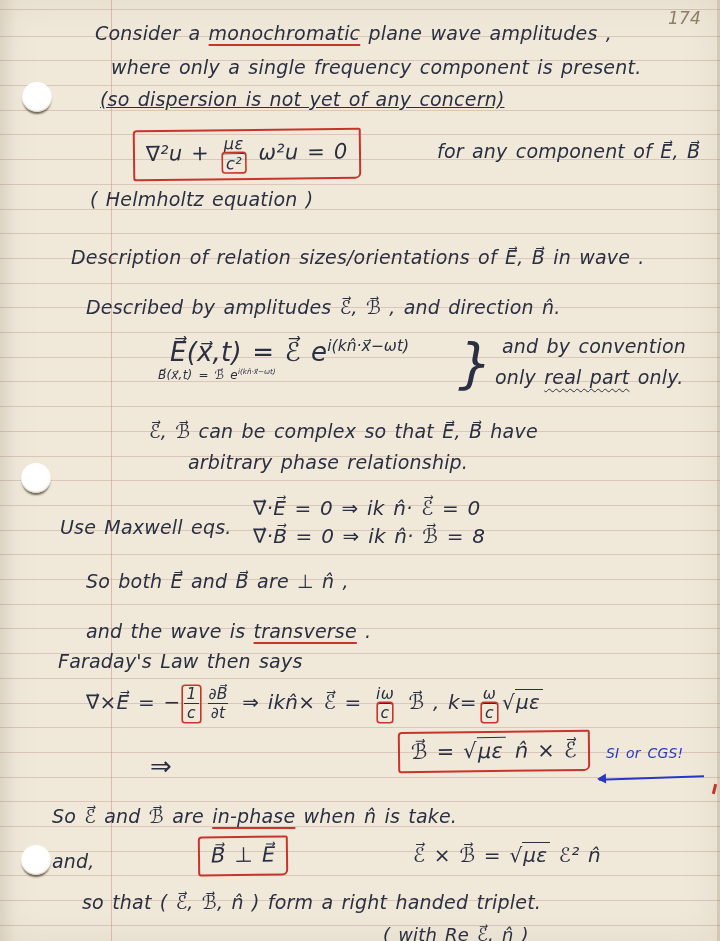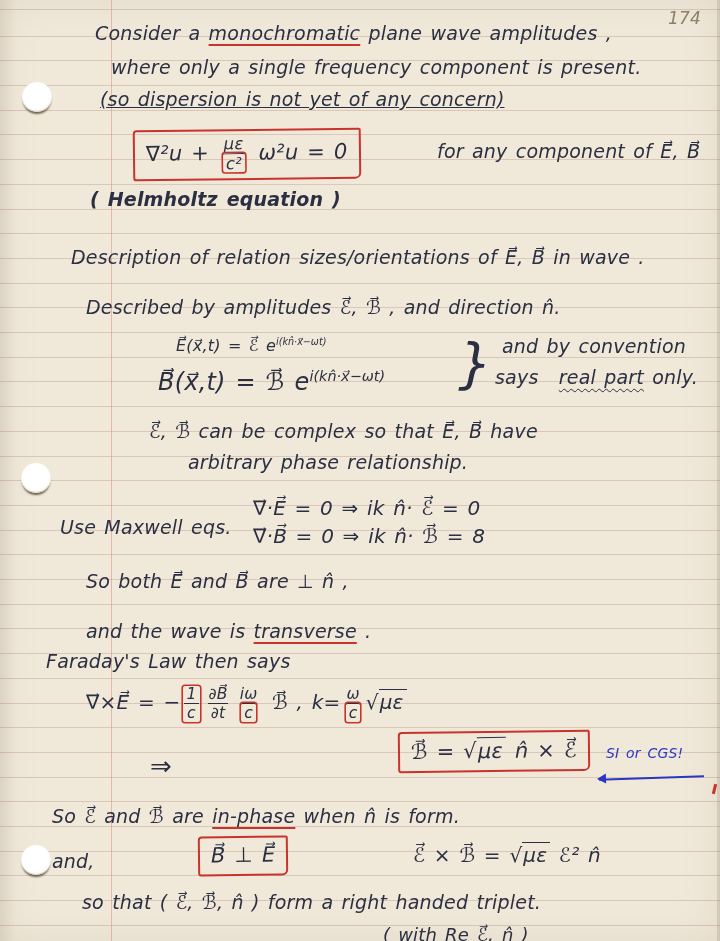--- a/index.html
+++ b/index.html
@@ -23,21 +23,21 @@
     background:rgba(120,100,80,0.18);}
   .hole{position:absolute;width:30px;height:30px;border-radius:50%;
     background:radial-gradient(circle at 45% 40%, #ffffff 55%, #f4f1e8 100%);
     box-shadow:0 3px 2px -1px rgba(80,68,48,0.8), inset 0 -1px 1px rgba(150,140,115,0.35);}
   .hline{position:absolute;white-space:nowrap;font-size:19px;line-height:1.25;
     letter-spacing:0.2px;word-spacing:2px;}
   .sup{font-size:0.6em;vertical-align:super;letter-spacing:0;}
   .u-red{text-decoration:underline;text-decoration-color:var(--red,#c8342b);
     text-decoration-thickness:2px;text-underline-offset:4px;}
   .u-wavy{text-decoration:underline wavy;text-decoration-color:var(--ink,#2b2f42);
-    text-decoration-thickness:1px;text-underline-offset:4px;margin-left:12px;}
+    text-decoration-thickness:1px;text-underline-offset:4px;}
   .vinc{display:inline-block;border-top:1.6px solid var(--ink,#2b2f42);padding:0 3px 0 1px;}
   .frac{display:inline-flex;flex-direction:column;align-items:center;
     vertical-align:middle;line-height:1.08;font-size:0.78em;margin:0 3px;text-align:center;}
   .frac .num{padding:0 3px;}
   .frac .den{border-top:1.6px solid var(--ink,#2b2f42);padding:1px 3px 0;}
   .rbox{box-shadow:0 0 0 1.6px var(--red,#c8342b);border-radius:2px;}
   .handbox{border:2.2px solid var(--red,#c8342b);padding:4px 11px 6px;
     border-radius:4px 2px 6px 3px;transform:rotate(-0.7deg);}
   .blue-arrow{position:absolute;left:599px;top:777px;width:105px;height:0;
     border-bottom:2.5px solid var(--blue,#2838c0);transform:rotate(-2deg);}
@@ -58,53 +58,53 @@
   <div id="lines">
       <div class="hline" style="left: 668px; top: 8px; font-size: 17px; color: rgb(141, 127, 102);"><span>174</span></div>
       <div class="hline" style="left: 95px; top: 22px;"><span>Consider a </span><span class="u-red">monochromatic</span><span> plane wave amplitudes ,</span></div>
       <div class="hline" style="left: 111px; top: 56px;"><span>where only a single frequency component is present.</span></div>
       <div class="hline" style="left: 100px; top: 88px; text-decoration: underline;"><span>(so dispersion is not yet of any concern)</span></div>
       <div class="hline handbox" style="left: 133px; top: 129px; font-size: 21px;"><span>∇²u  +  </span><span class="frac">
           <span class="num">με</span>
           <span class="den rbox">c²</span>
         </span><span> ω²u  =  0</span></div>
       <div class="hline" style="left: 437px; top: 140px;"><span>for any component of E⃗, B⃗</span></div>
-      <div class="hline" style="left: 90px; top: 188px; font-weight: bold;"><span>( Helmholtz equation )</span></div>
+      <div class="hline" style="left: 90px; top: 188px;"><span>( Helmholtz equation )</span></div>
       <div class="hline" style="left: 71px; top: 246px;"><span>Description of relation sizes/orientations of  E⃗, B⃗  in wave .</span></div>
       <div class="hline" style="left: 86px; top: 296px;"><span>Described by amplitudes   ℰ⃗, ℬ⃗ ,  and direction  n̂.</span></div>
-      <div class="hline" style="left: 176px; top: 336px; font-size: 16px;"><span>E⃗(x⃗,t) =  ℰ⃗ e</span><span class="sup">i(kn̂·x⃗−ωt)</span></div>
-      <div class="hline" style="left: 158px; top: 367px; font-size: 24px;"><span>B⃗(x⃗,t) =  ℬ⃗ e</span><span class="sup">i(kn̂·x⃗−ωt)</span></div>
+      <div class="hline" style="left: 170px; top: 336px; font-size: 26px;"><span>E⃗(x⃗,t) =  ℰ⃗ e</span><span class="sup">i(kn̂·x⃗−ωt)</span></div>
+      <div class="hline" style="left: 158px; top: 367px; font-size: 12px;"><span>B⃗(x⃗,t) =  ℬ⃗ e</span><span class="sup">i(kn̂·x⃗−ωt)</span></div>
       <div class="hline" style="left: 458px; top: 330px; font-size: 54px;"><span>}</span></div>
       <div class="hline" style="left: 502px; top: 335px;"><span>and by convention</span></div>
-      <div class="hline" style="left: 495px; top: 366px;"><span>says </span><span class="u-wavy">real part</span><span> only.</span></div>
+      <div class="hline" style="left: 495px; top: 366px;"><span>only </span><span class="u-wavy">real part</span><span> only.</span></div>
       <div class="hline" style="left: 112px; top: 420px; margin-left: 37px;"><span>ℰ⃗, ℬ⃗  can be complex so that  E⃗, B⃗  have</span></div>
       <div class="hline" style="left: 188px; top: 451px;"><span>arbitrary phase relationship.</span></div>
       <div class="hline" style="left: 60px; top: 516px;"><span>Use Maxwell eqs.</span></div>
       <div class="hline" style="left: 253px; top: 496px; font-size: 20px;"><span>∇⃗·E⃗ = 0      ⇒      ik n̂· ℰ⃗ = 0</span></div>
       <div class="hline" style="left: 253px; top: 524px; font-size: 20px;"><span>∇⃗·B⃗ = 0      ⇒      ik n̂· ℬ⃗ = 8</span></div>
       <div class="hline" style="left: 86px; top: 570px;"><span>So both  E⃗  and  B⃗  are  ⊥  n̂ ,</span></div>
       <div class="hline" style="left: 86px; top: 620px;"><span>and the wave is  </span><span class="u-red">transverse</span><span> .</span></div>
-      <div class="hline" style="left: 46px; top: 650px;"><span>Faraday's Law then says</span></div>
+      <div class="hline" style="left: 58px; top: 650px;"><span>Faraday's Law then says</span></div>
       <div class="hline" style="left: 86px; top: 686px; font-size: 20px;"><span>∇⃗×E⃗  =  −</span><span class="frac rbox">
           <span class="num">1</span>
           <span class="den">c</span>
         </span><span class="frac">
           <span class="num">∂B⃗</span>
           <span class="den">∂t</span>
-        </span><span class="frac">
+        </span><span>   ⇒   ikn̂× ℰ⃗  =  </span><span class="frac">
           <span class="num">iω</span>
           <span class="den rbox">c</span>
         </span><span> ℬ⃗ ,   k=</span><span class="frac">
           <span class="num">ω</span>
           <span class="den rbox">c</span>
         </span><span>√</span><span class="vinc">με</span></div>
       <div class="hline" style="left: 150px; top: 750px; font-size: 26px;"><span>⇒</span></div>
       <div class="hline handbox" style="left: 398px; top: 731px; font-size: 21px;"><span>ℬ⃗  =  </span><span>√</span><span class="vinc">με</span><span>  n̂ × ℰ⃗</span></div>
       <div class="hline" style="left: 606px; top: 745px; font-size: 14px; color: rgb(40, 56, 192);"><span>SI or CGS!</span></div>
-      <div class="hline" style="left: 52px; top: 805px;"><span>So  ℰ⃗ and ℬ⃗  are  </span><span class="u-red">in-phase</span><span>  when  n̂  is form.</span></div>
+      <div class="hline" style="left: 52px; top: 805px;"><span>So  ℰ⃗ and ℬ⃗  are  </span><span class="u-red">in-phase</span><span>  when  n̂  is take.</span></div>
       <div class="hline" style="left: 52px; top: 850px;"><span>and,</span></div>
       <div class="hline handbox" style="left: 198px; top: 836px; font-size: 21px;"><span>B⃗ ⊥ E⃗</span></div>
       <div class="hline" style="left: 413px; top: 842px; font-size: 20px;"><span>ℰ⃗ × ℬ⃗  =  </span><span>√</span><span class="vinc">με</span><span> ℰ²  n̂</span></div>
       <div class="hline" style="left: 82px; top: 891px;"><span>so that     ( ℰ⃗, ℬ⃗, n̂ )    form a right handed triplet.</span></div>
       <div class="hline" style="left: 383px; top: 924px; font-size: 18px;"><span>( with Re ℰ⃗, n̂ )</span></div>
     </div>
   <div class="blue-arrow"></div>
   <div class="red-tick"></div>
 </div>
 

